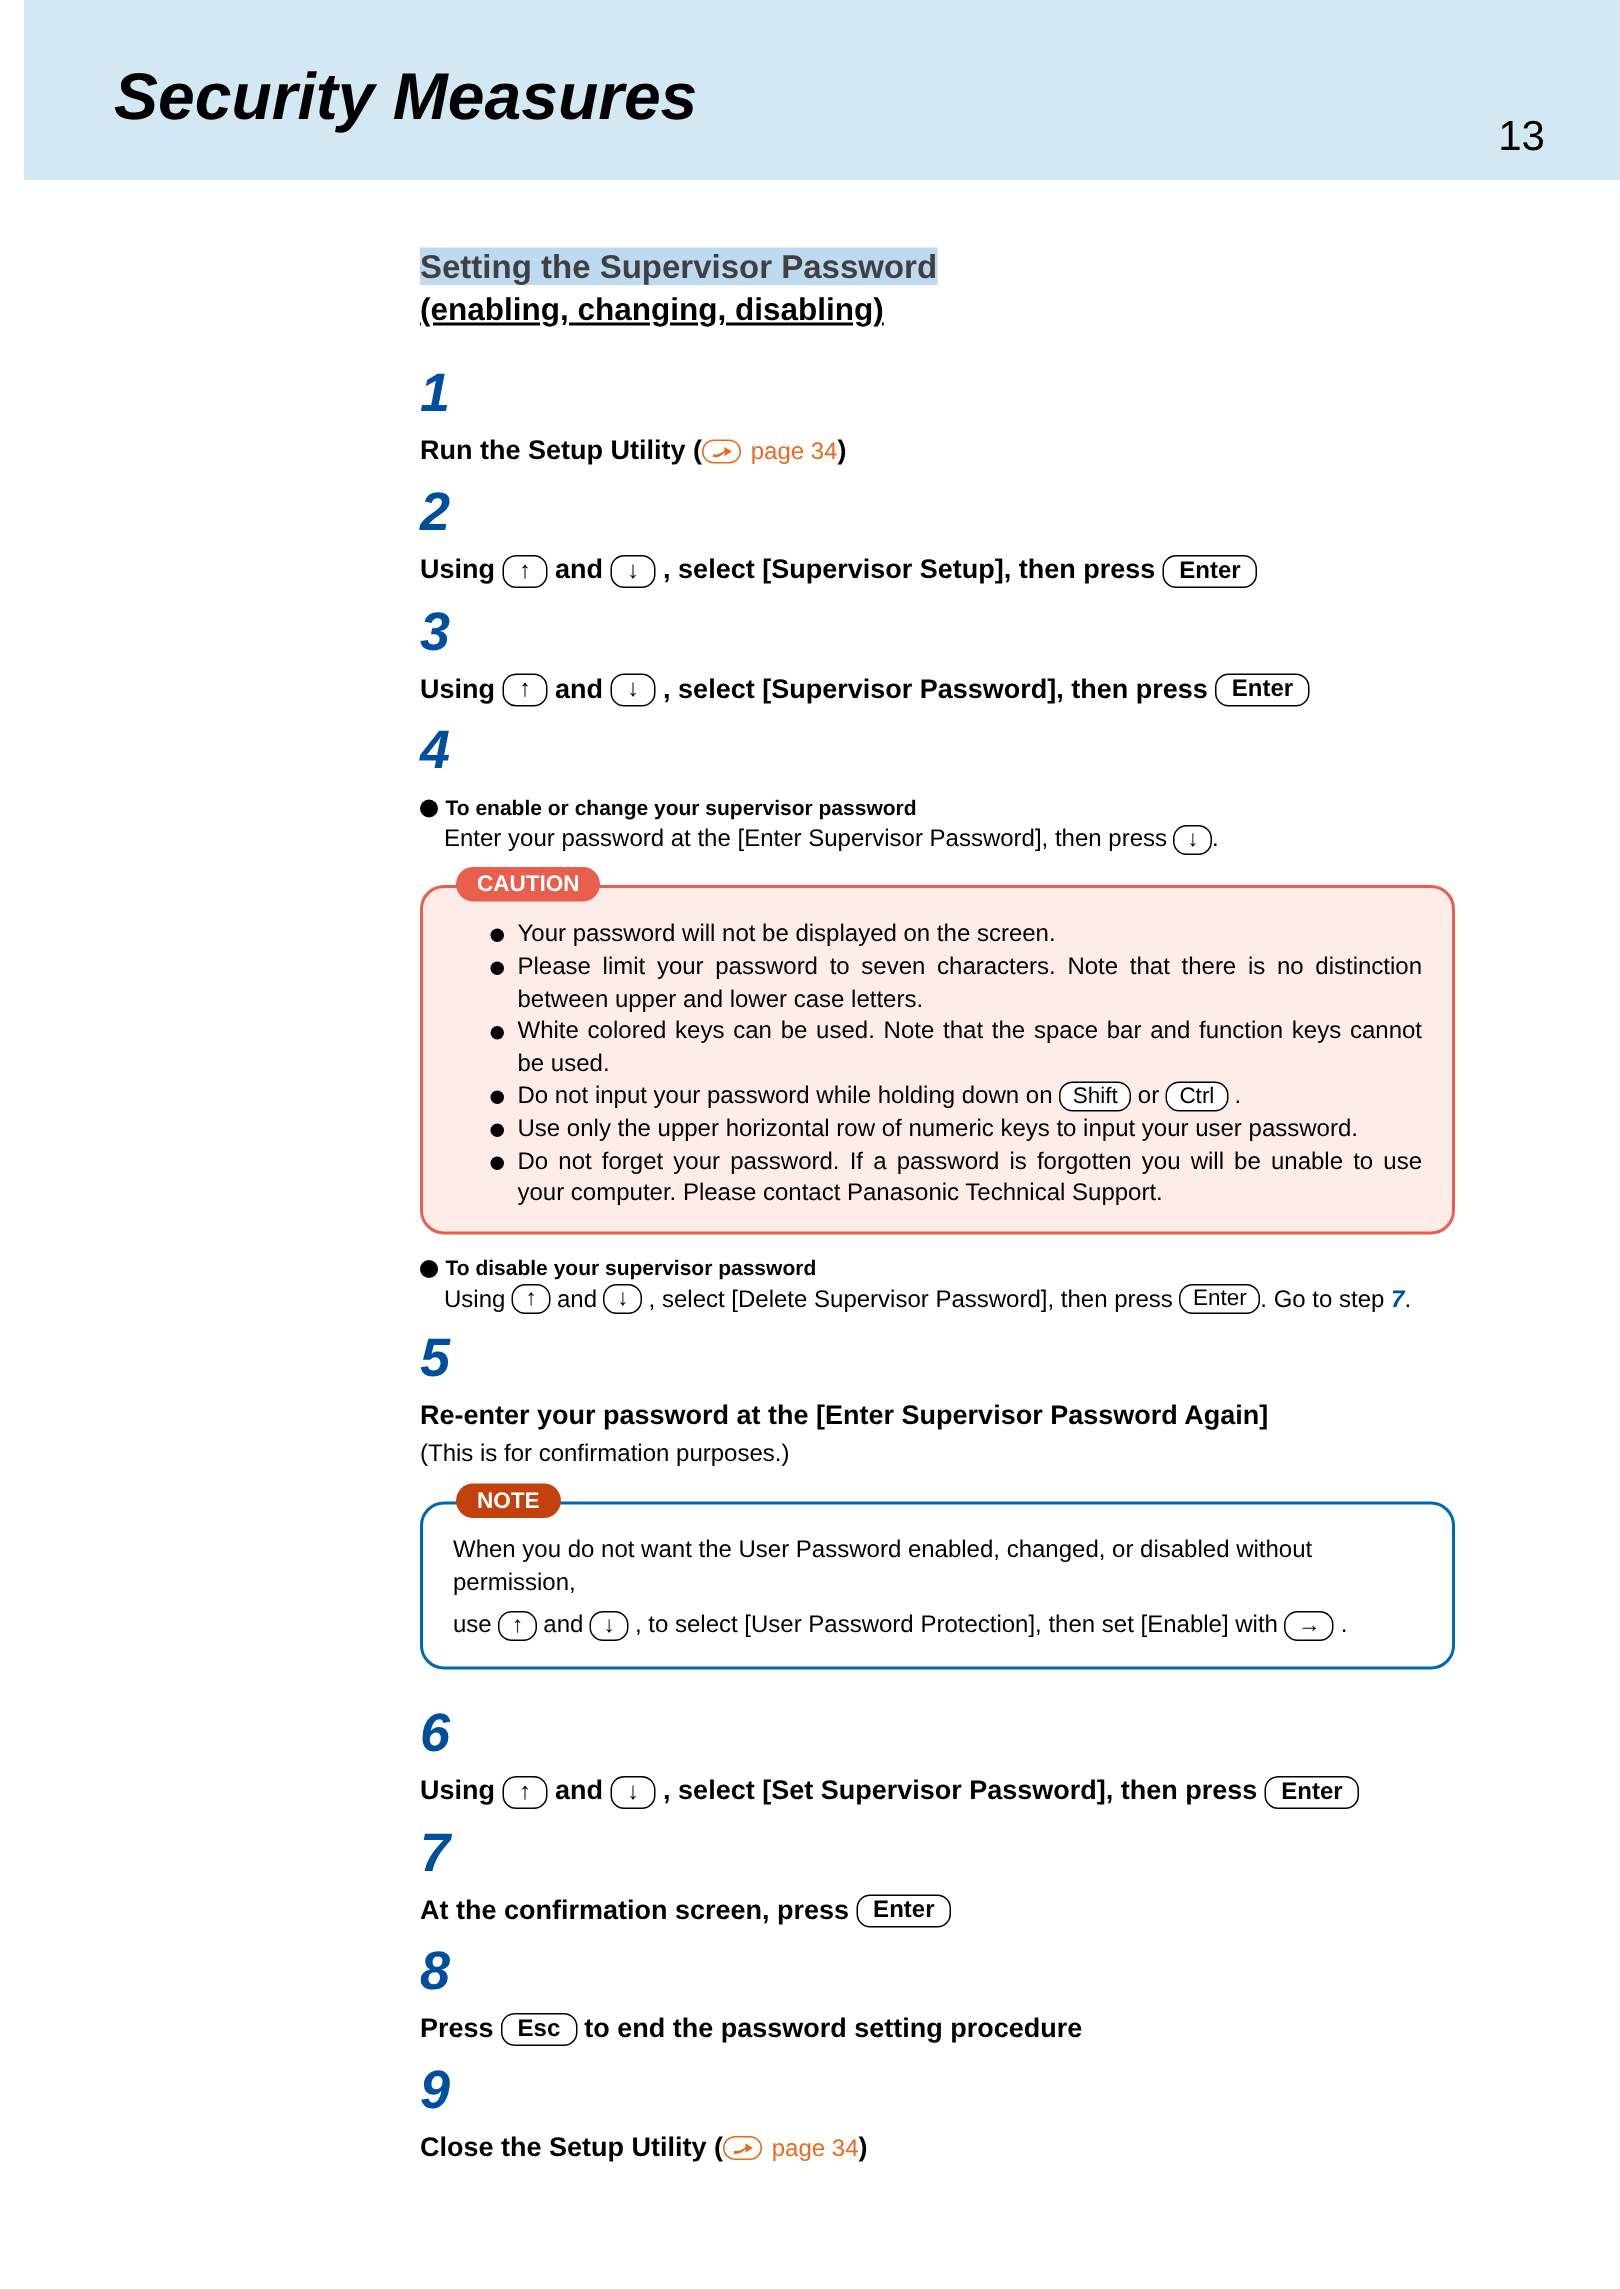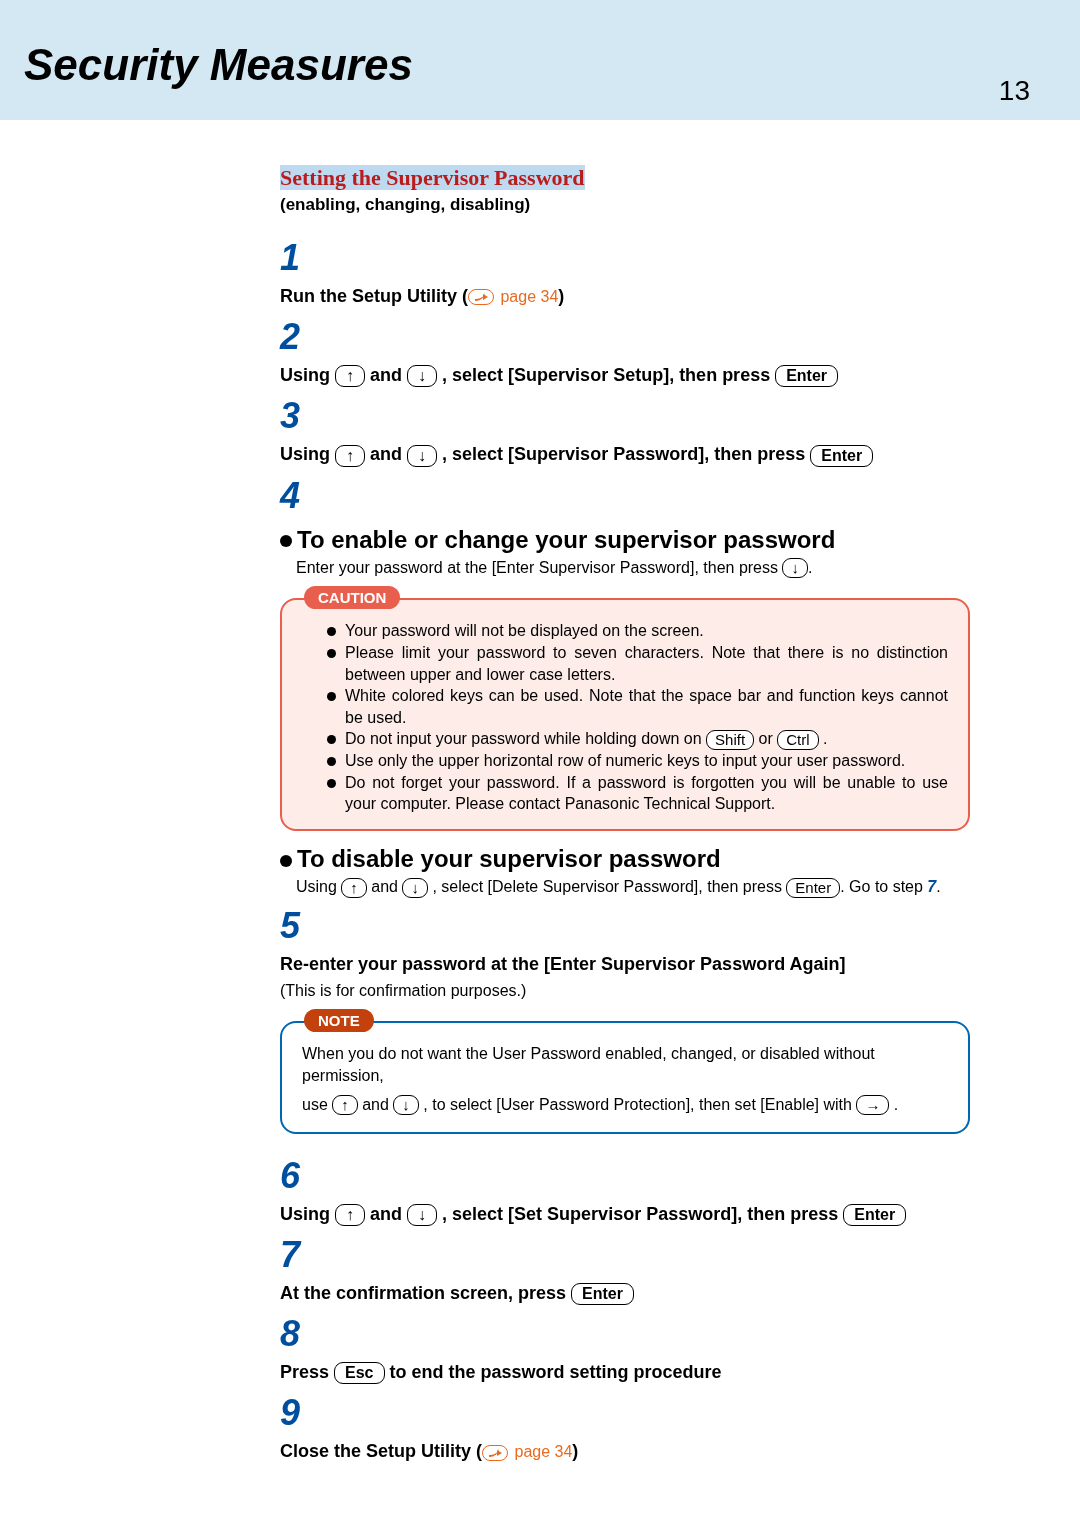--- a/index.html
+++ b/index.html
@@ -5,52 +5,53 @@
   * { box-sizing: border-box; margin: 0; padding: 0; }
   body {
     font-family: Arial, Helvetica, sans-serif;
     background: #fff;
     width: 1080px;
     height: 1526px;
     position: relative;
   }
   .header-band {
     background: #d3e8f3;
-    padding: 40px 60px 30px 24px;
-    position: relative;
+    padding: 40px 60px 30px 60px;
+    position: relative;
+    margin-left: 16px;
   }
   .page-title {
     font-size: 44px;
     font-weight: bold;
     font-style: italic;
     color: #000;
   }
   .page-number {
     position: absolute;
     right: 50px;
     top: 75px;
     font-size: 28px;
     color: #000;
   }
   .content {
     padding: 45px 70px 40px 280px;
   }
   .section-title {
     font-size: 22px;
     font-weight: bold;
-    color: #b91c1c;
+    color: #404040;
     display: inline;
     background: #bedaf1;
-    font-family: Liberation Serif, serif;
   }
   .subtitle {
-    font-size: 17px;
+    font-size: 21px;
     font-weight: bold;
     margin-top: 4px;
     margin-bottom: 25px;
+    text-decoration: underline;
   }
   .step {
     margin-bottom: 10px;
   }
   .step-num {
     font-size: 36px;
     font-weight: bold;
     font-style: italic;
     color: #004f9e;
     display: inline-block;
@@ -124,21 +125,21 @@
     display: inline-block;
     width: 12px;
     height: 12px;
     background: #000;
     border-radius: 50%;
     vertical-align: middle;
     margin-right: 5px;
   }
   .bullet-dot.small { width:9px; height:9px; margin-right:8px; margin-top:5px;}
   .sub-heading {
-    font-size: 24px;
+    font-size: 14px;
     font-weight: bold;
     margin-top: 4px;
   }
   .body-text {
     font-size: 16px;
     line-height: 1.35;
     margin-left: 16px;
     margin-top: 3px;
   }
   .callout {

